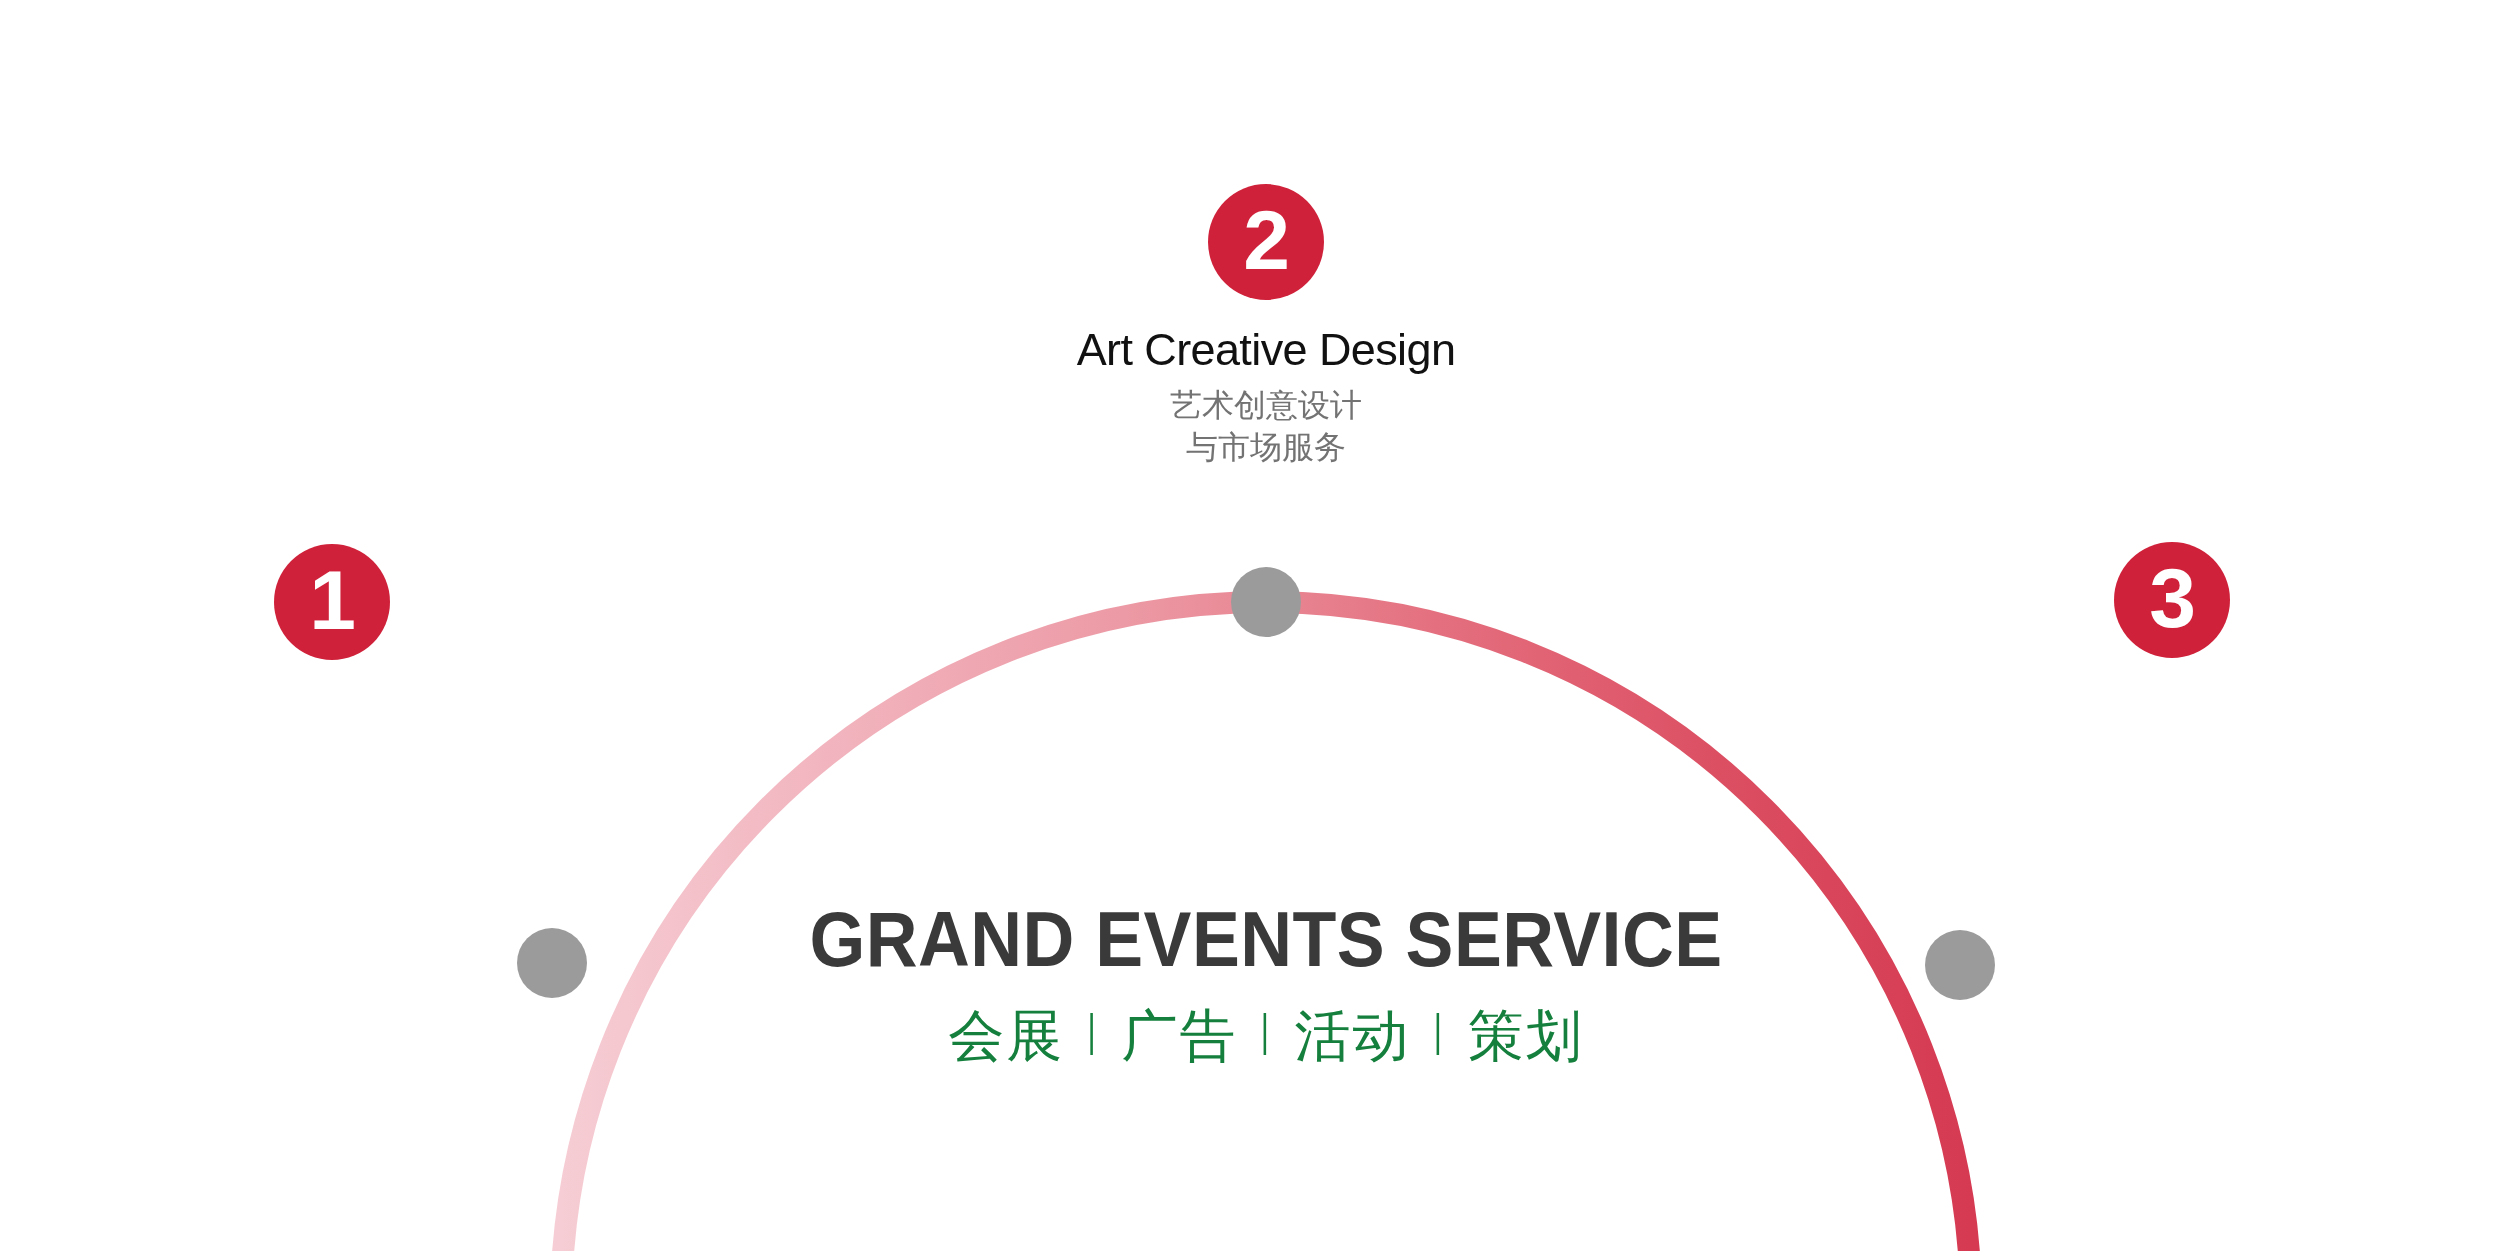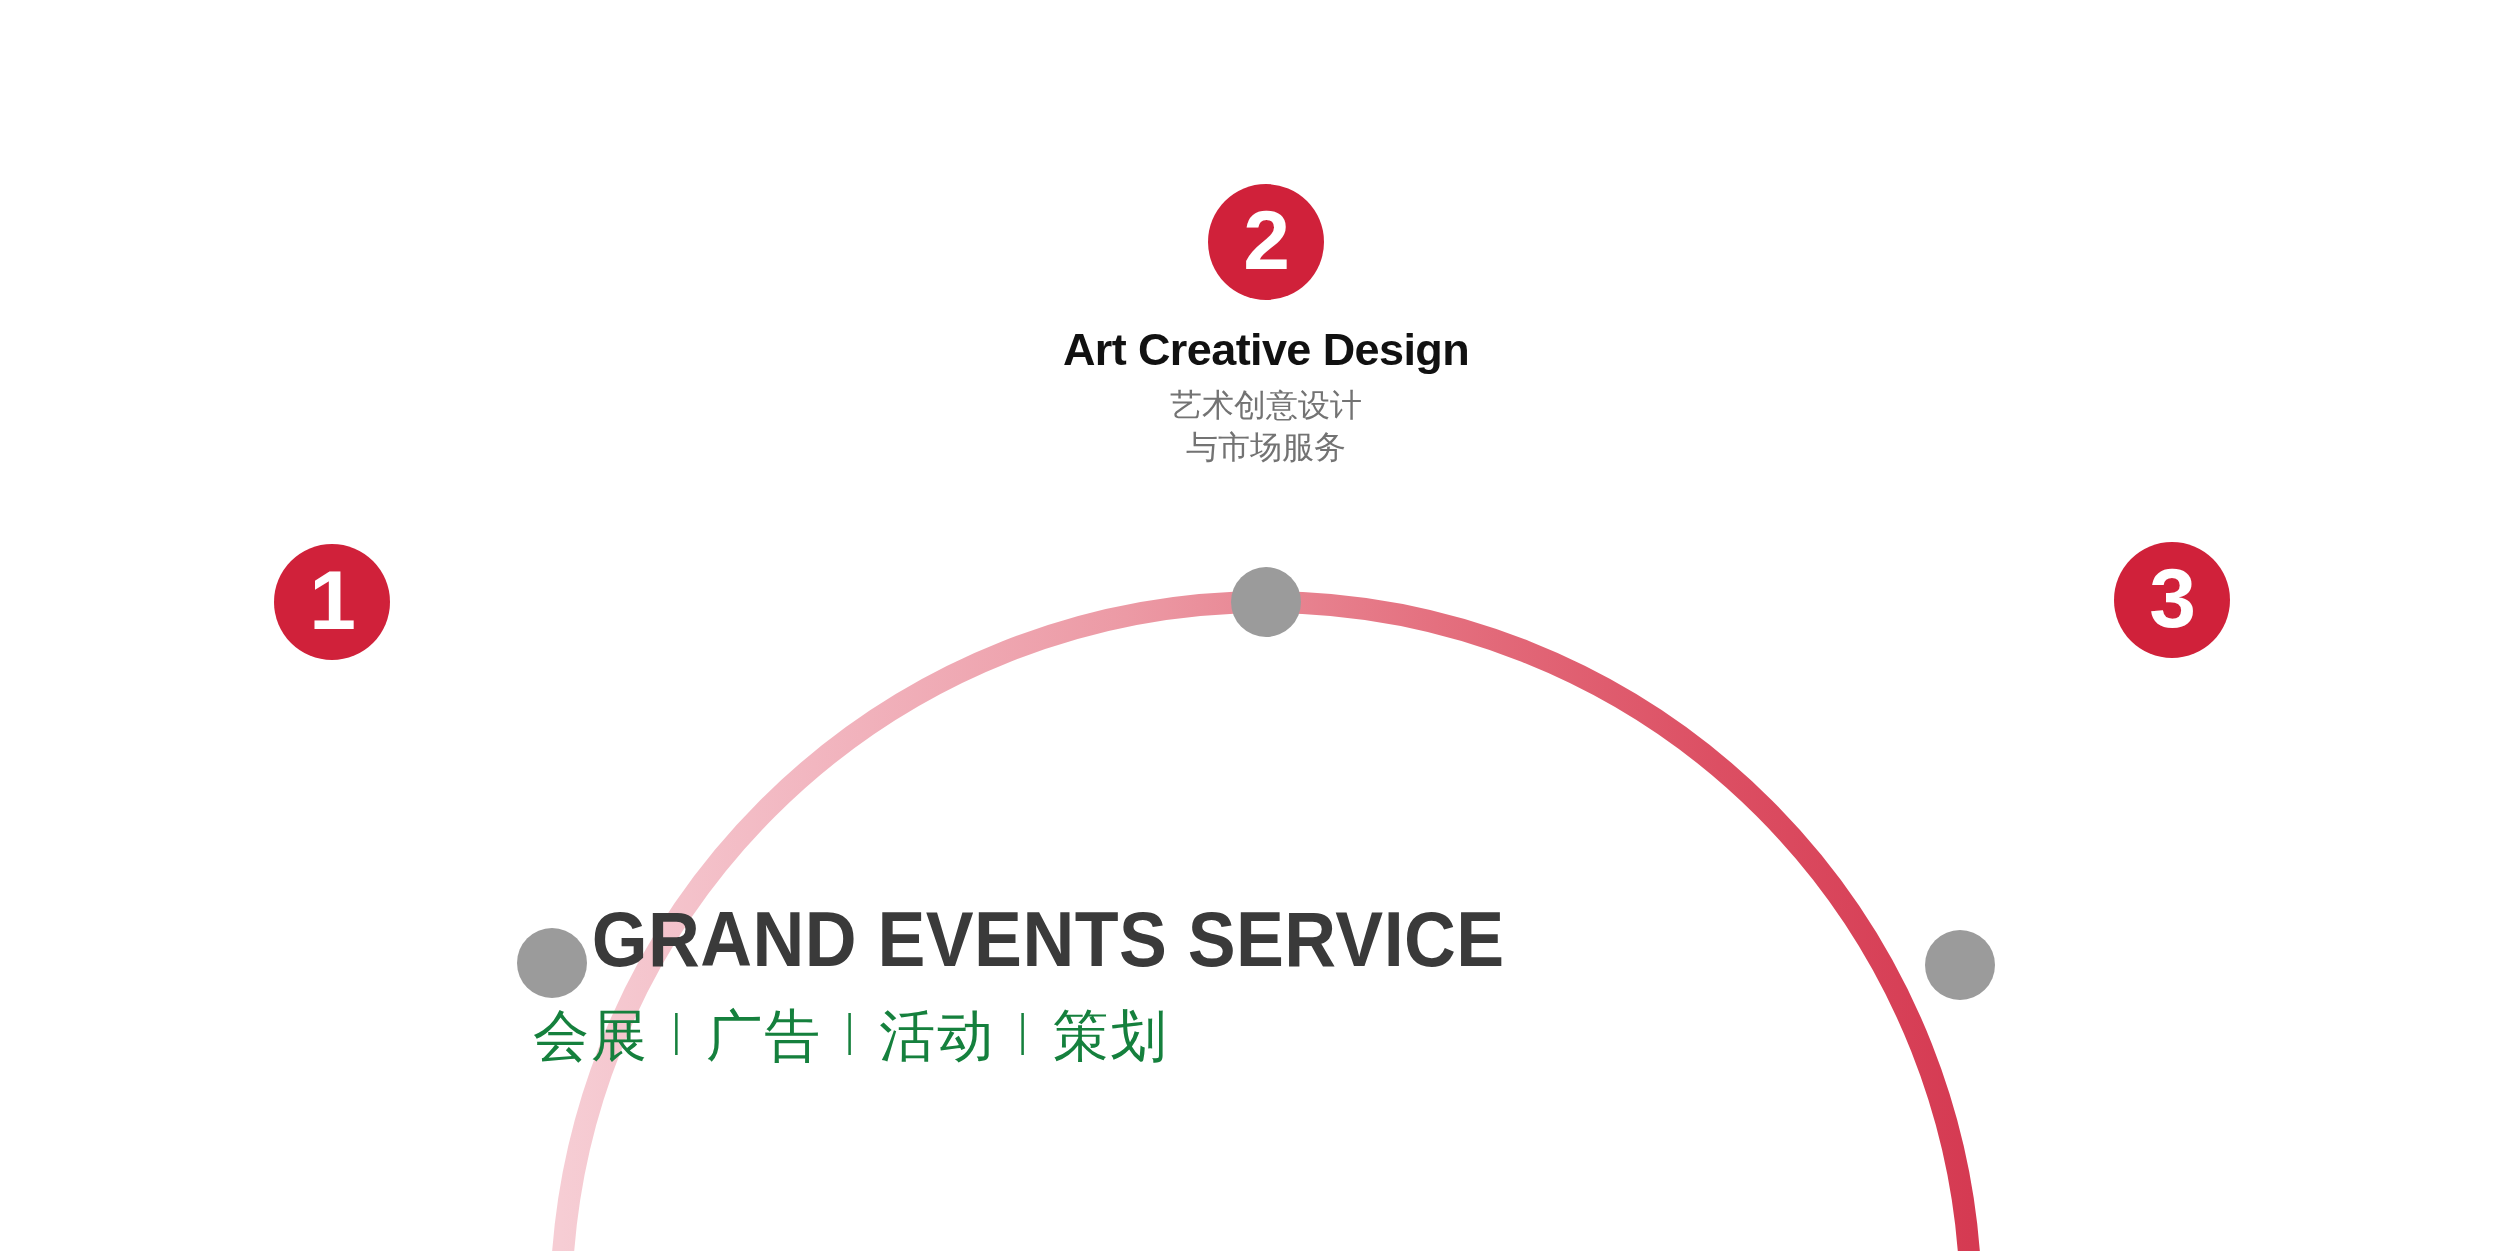--- a/index.html
+++ b/index.html
@@ -58,41 +58,41 @@
     transform: translateY(-2px);
   }
 
   
   .step-block {
     position: absolute;
     text-align: center;
   }
   .step-title {
     color: #111111;
-    font-weight: bold;
+    font-weight: normal;
     font-size: 45px;
     line-height: 1.05;
     letter-spacing: -0.6px;
     white-space: pre-line;
     font-family: "Liberation Sans", "DejaVu Sans", sans-serif;
   }
   .step-sub {
     color: #737373;
     font-weight: 400;
     font-size: 32px;
     line-height: 1.30;
     margin-top: 12px;
     white-space: pre-line;
     font-family: "DejaVu Sans", "Liberation Sans", sans-serif;
   }
 
   
   #center-block {
     position: absolute;
-    text-align: left;
+    text-align: center;
   }
   #center-title {
     color: #3a3a3a;
     font-weight: bold;
     font-size: 78px;
     line-height: 1;
     letter-spacing: 0.5px;
     transform: scaleX(0.92);
     transform-origin: center center;
     font-family: "Liberation Sans", "DejaVu Sans", sans-serif;

